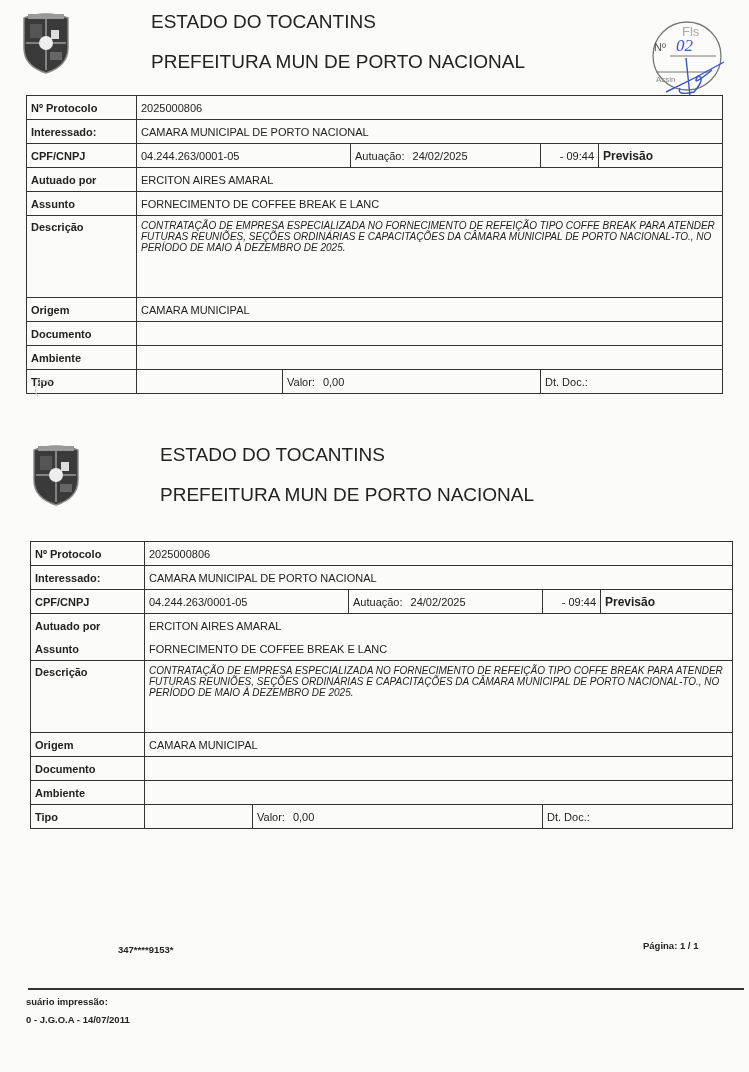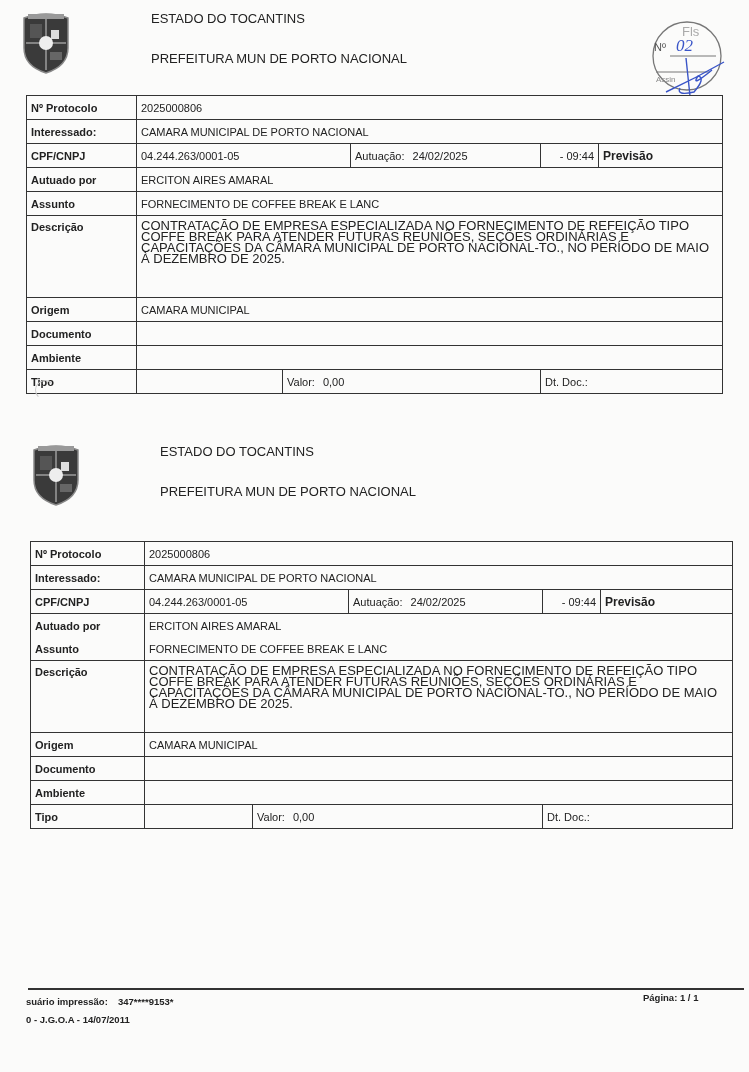--- a/index.html
+++ b/index.html
@@ -4,28 +4,28 @@
 <style>
   html, body { margin:0; padding:0; }
   body {
     width:749px; height:1072px; position:relative; overflow:hidden;
     background:#fbfbfa; color:#1a1a1a;
     font-family:"Liberation Sans", sans-serif;
   }
   .copy { position:absolute; left:0; width:749px; }
   .logo { position:absolute; width:52px; height:64px; }
   .logo svg { width:100%; height:100%; display:block; }
-  .hdr-line { position:absolute; font-size:13px; color:#222; white-space:nowrap; }
+  .hdr-line { position:absolute; font-size:19px; color:#222; white-space:nowrap; }
   table.prot {
     position:absolute; border-collapse:collapse; table-layout:fixed;
     font-size:11px; color:#222;
   }
   table.prot td { border:1px solid #333; padding:2px 4px; vertical-align:middle; height:19px; overflow:hidden; white-space:nowrap; }
   table.prot td.lbl { font-weight:bold; font-size:11px; }
-  table.prot td.desc { white-space:normal; vertical-align:top; font-size:13px; line-height:11px; padding-top:4px; }
+  table.prot td.desc { white-space:normal; vertical-align:top; font-size:10px; line-height:11px; padding-top:4px;font-style:italic; }
   .inl-lbl { font-weight:normal; margin-right:8px; }
   .previsao { font-weight:bold; font-size:12px; }
   .stamp { position:absolute; left:646px; top:18px; width:82px; height:82px; }
   .stamp svg { width:100%; height:100%; }
   .footer-line { position:absolute; left:28px; top:988px; width:716px; height:2px; background:#333; }
   .footer-txt { position:absolute; font-size:9.5px; font-weight:bold; color:#222; white-space:nowrap; }
   .faint { position:absolute; border:1px solid #ccc; border-radius:50%; border-bottom-color:transparent; border-right-color:transparent; }
 </style>
 </head>
 <body>
@@ -203,15 +203,15 @@
       <td colspan="2">
         <span class="inl-lbl">Dt. Doc.:</span><span></span>
       </td>
     </tr>
   </tbody>
     </table>
 </div>
 
 <div class="footer-line"></div>
 <div class="footer-txt" style="left:26px;top:996px;">suário impressão:</div>
-<div class="footer-txt" style="left:118px;top:996px;">347****9153*</div>
+<div class="footer-txt" style="left:118px;top:944px;">347****9153*</div>
 <div class="footer-txt" style="left:26px;top:1014px;">0 - J.G.O.A - 14/07/2011</div>
-<div class="footer-txt" style="left:643px;top:992px;">Página: 1 / 1</div>
+<div class="footer-txt" style="left:643px;top:940px;">Página: 1 / 1</div>
 
 </body></html>

